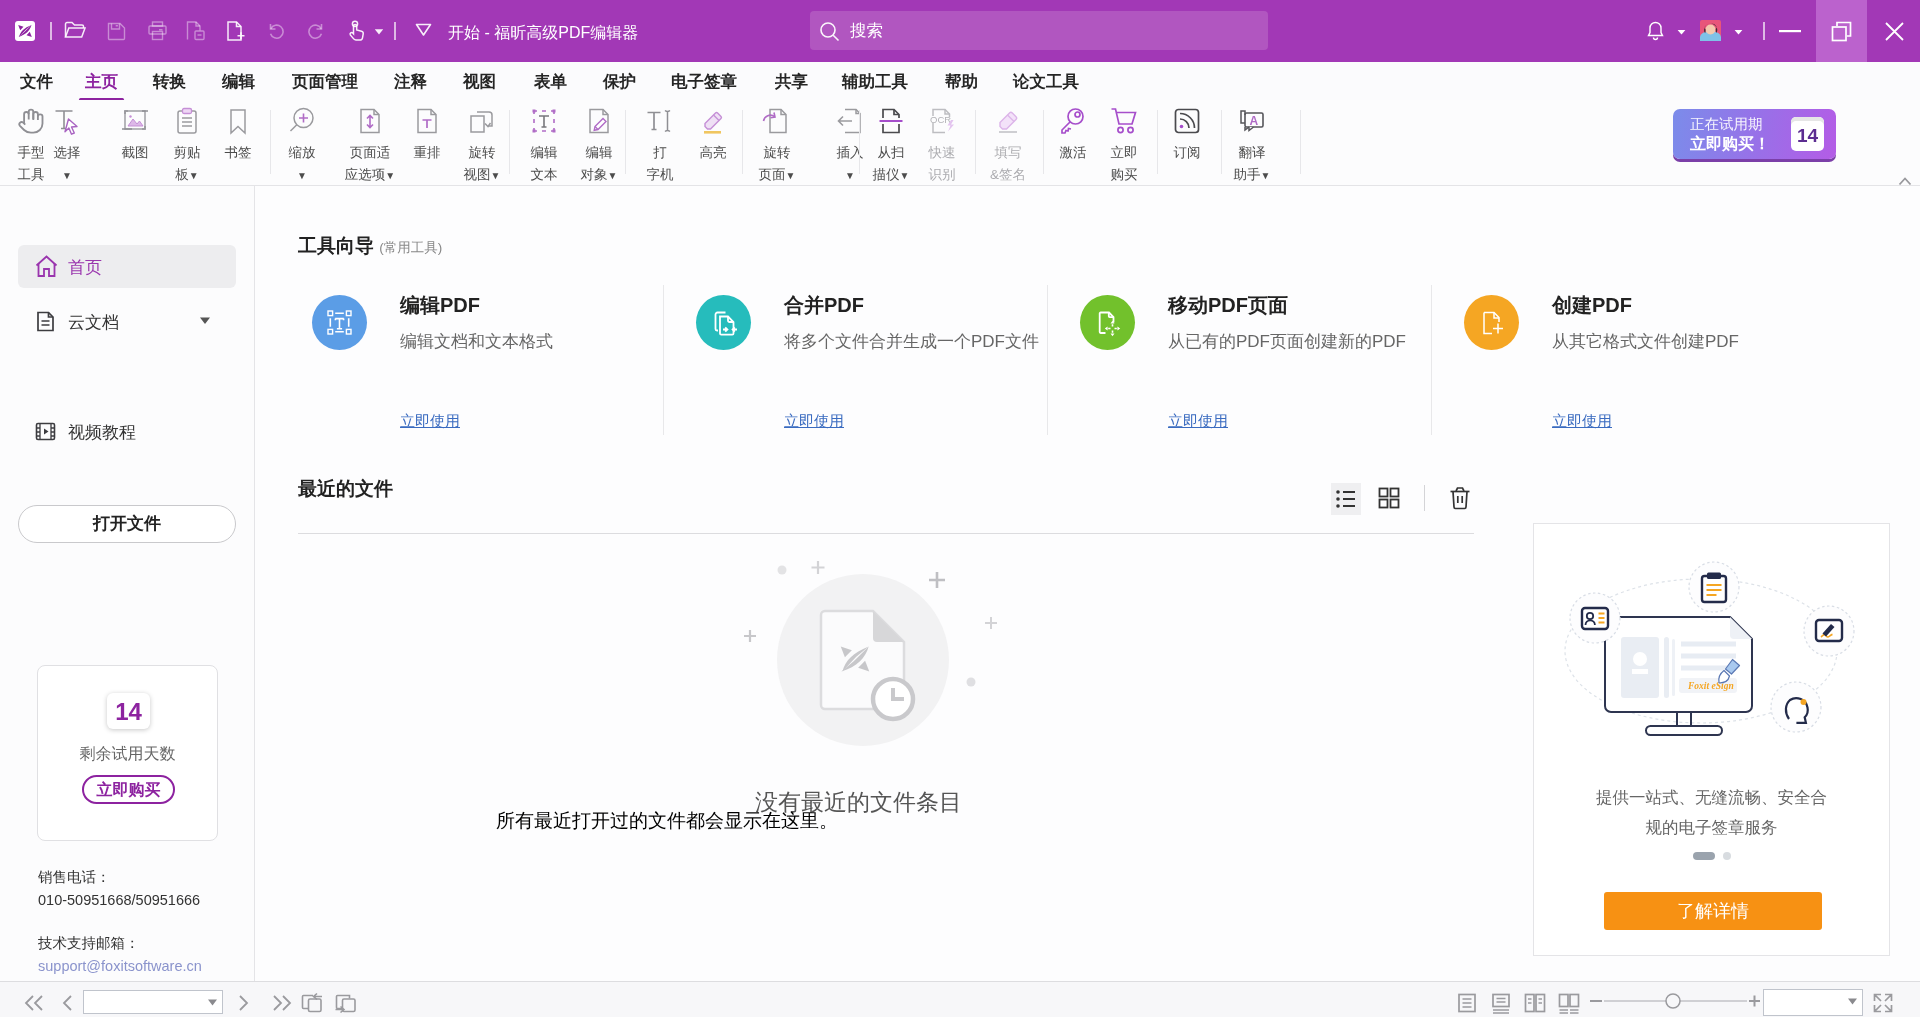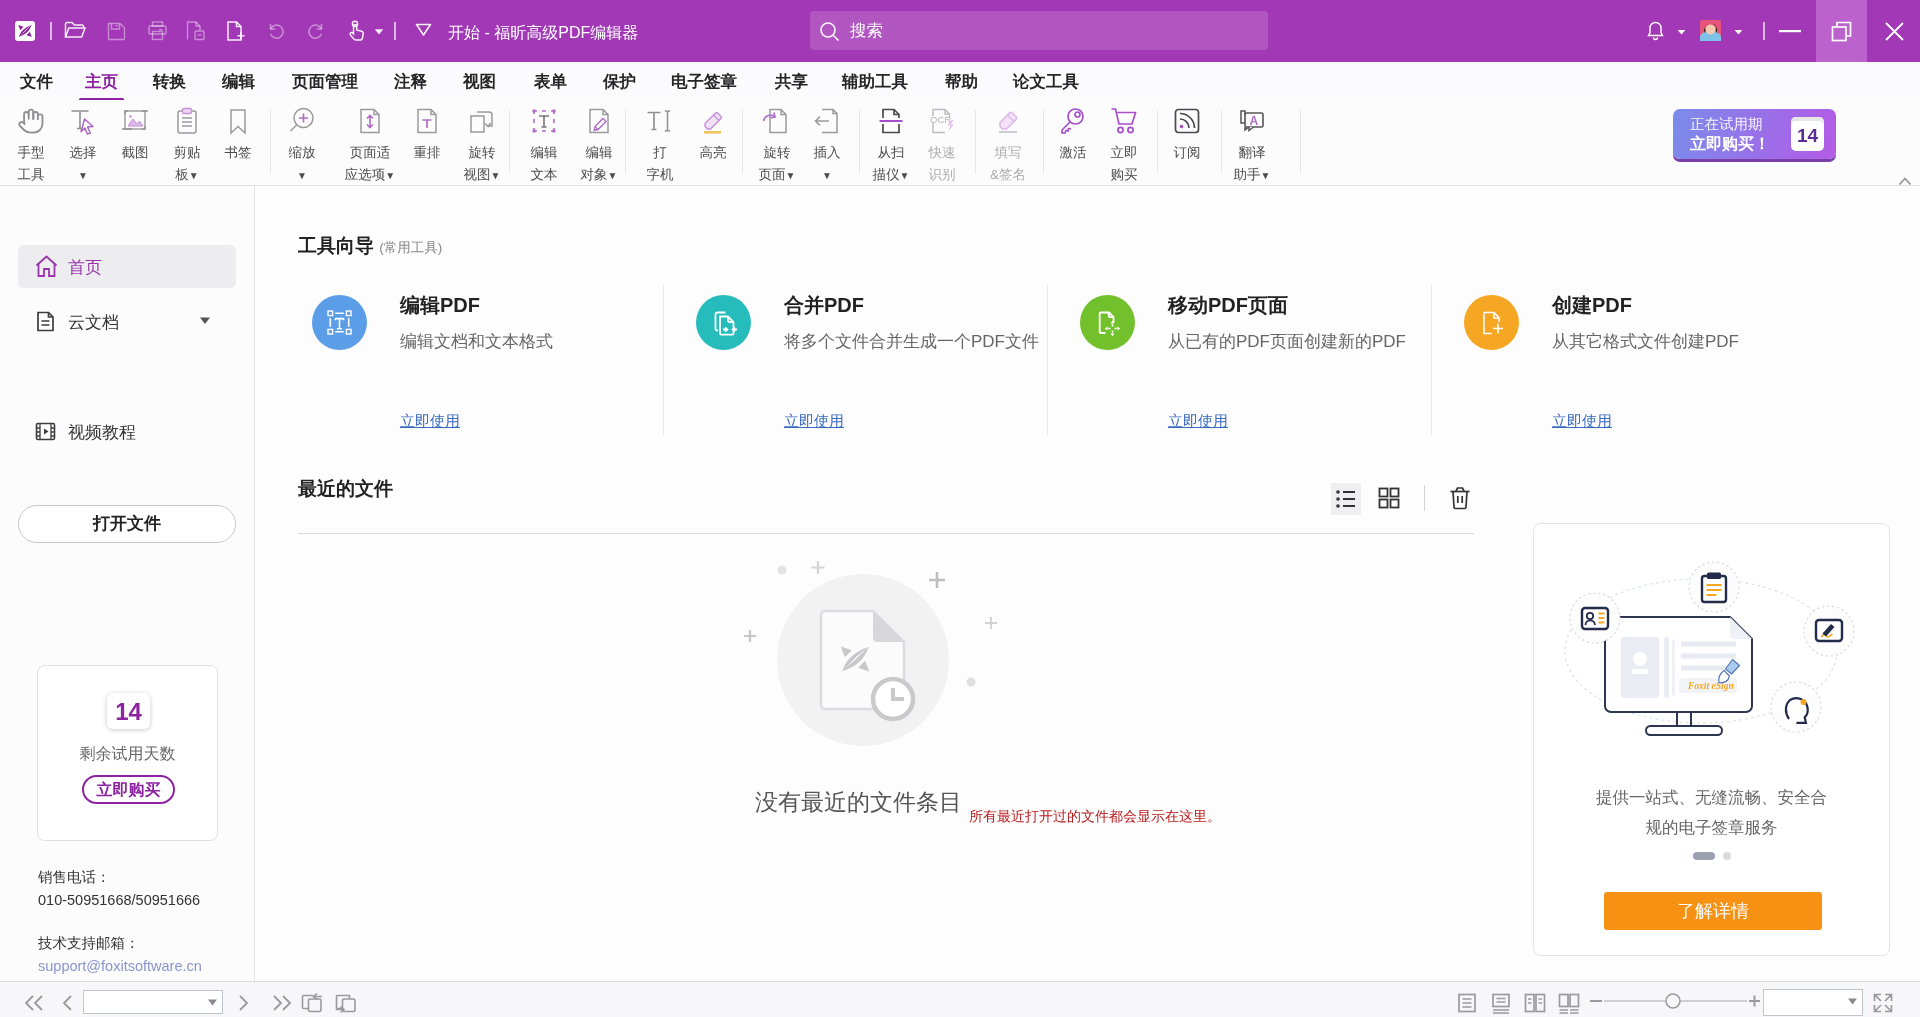--- a/index.html
+++ b/index.html
@@ -54,24 +54,24 @@
 .tcircle { position:absolute; left:0; top:3px; width:55px; height:55px; border-radius:50%; }
 .tcircle svg { margin:13px auto 0; }
 .tcard h3 { position:absolute; left:88px; top:0px; font-size:20px; color:#222; font-weight:bold; white-space:nowrap; }
 .tcard p { position:absolute; left:88px; top:38px; font-size:17px; color:#666; white-space:nowrap; }
 .tcard a { position:absolute; left:88px; top:120px; font-size:15px; color:#3a6bc0; text-decoration:underline; }
 .csep { position:absolute; top:99px; width:1px; height:150px; background:#e8e8ea; }
 #recenthead { position:absolute; left:42px; top:290px; font-size:19px; font-weight:bold; color:#222; }
 .viewic { position:absolute; }
 #recentline { position:absolute; left:42px; top:347px; width:1176px; height:1px; background:#dcdcdf; }
 #emptyt1 { position:absolute; left:240px; top:578px; width:725px; text-align:center; font-size:23px; color:#555;margin-top:23px; }
-#emptyt2 { position:absolute; left:240px; top:622px; width:725px; text-align:right; font-size:14px; color:#b91c1c; }
-
-
-#adcard { position:absolute; left:1277px; top:337px; width:357px; height:433px; border:1px solid #e4e4e7; border-radius:8px; background:#fff; }
+#emptyt2 { position:absolute; left:240px; top:622px; width:725px; text-align:left; font-size:19px; color:#000000; }
+
+
+#adcard { position:absolute; left:1277px; top:337px; width:357px; height:433px; border:1px solid #e4e4e7; border-radius:0; background:#fff; }
 #adtext { position:absolute; left:0; top:258px; width:100%; text-align:center; font-size:16.5px; color:#666; line-height:30px; }
 #addots { position:absolute; left:0; top:328px; width:100%; text-align:center; }
 #adbtn { position:absolute; left:70px; top:368px; width:218px; height:38px; background:#f79113; border-radius:3px; color:#fff; font-size:18px; text-align:center; line-height:38px; }
 
 
 #statusbar { position:absolute; left:0; top:981px; width:1920px; height:36px; background:#f7f7f9; border-top:1px solid #dddde0; }
 #pagebox { position:absolute; left:83px; top:8px; width:140px; height:24px; background:#fff; border:1px solid #c0c4cc; }
 #pagebox svg, #zoombox svg { position:absolute; right:4px; top:7px; }
 #zoombox { position:absolute; left:1763px; top:7px; width:100px; height:27px; background:#fff; border:1px solid #c0c4cc; }
 .sbi { position:absolute; }
@@ -207,21 +207,21 @@
     <svg width="30" height="30" viewBox="0 0 30 30" fill="none" stroke="#8f8f94" stroke-width="1.6">
         <g transform="translate(1.2,1.4) scale(1.15)">
           <path d="M18 11V6a2 2 0 0 0-4 0v5"></path>
           <path d="M14 10V4a2 2 0 0 0-4 0v2"></path>
           <path d="M10 10.5V6a2 2 0 0 0-4 0v8"></path>
           <path d="M18 8a2 2 0 1 1 4 0v6a8 8 0 0 1-8 8h-2c-2.8 0-4.5-.86-5.99-2.34l-3.6-3.6a2 2 0 0 1 2.83-2.82L7 15"></path>
         </g>
       </svg>
     手型<br>工具
   </div>
-  <div class="rbtn" style="left:51px;">
+  <div class="rbtn" style="left:35px;">
     <svg width="30" height="30" viewBox="0 0 30 30" fill="none">
         <path d="M3.5 5 h17 M12 5 v17.5 M9 22.5 h6" stroke="#8f8f94" stroke-width="1.6"></path>
         <path d="M16.5 13 l8.5 7.5 -5.5 0.5 2.8 6 -2.8 1.2 -2.6 -6.2 -3.9 3.7 Z" fill="#fff" stroke="#a964c2" stroke-width="1.4" stroke-linejoin="round"></path>
       </svg>
     选择<br><span style="font-size:10px;">▼</span>
   </div>
   <div class="rbtn" style="left:103px;">
     <svg width="30" height="30" viewBox="0 0 30 30" fill="none">
         <path d="M5 8 V5 h3 M25 20 v3 h-3" stroke="#8f8f94" stroke-width="1.6"></path>
         <rect x="5" y="5" width="20" height="18" stroke="#9a9a9e" stroke-width="1.4"></rect>
@@ -322,21 +322,21 @@
 
   <div class="rbtn" style="left:745px;">
     <svg width="30" height="30" viewBox="0 0 30 30" fill="none">
         <path d="M8 3.5 h11 l5 5 V26.5 H8 Z" stroke="#9a9a9e" stroke-width="1.5"></path>
         <path d="M19 3.5 v5 h5" stroke="#9a9a9e" stroke-width="1.5"></path>
         <path d="M1.5 15 a7 7 0 0 1 11 -4.5" stroke="#b06cc6" stroke-width="1.6"></path>
         <path d="M12 6.5 l1 4.5 -4.5 0.8" stroke="#b06cc6" stroke-width="1.6"></path>
       </svg>
     旋转<br>页面<span style="font-size:10px;">▼</span>
   </div>
-  <div class="rbtn" style="left:795px;">
+  <div class="rbtn" style="left:818px;">
     <svg width="30" height="30" viewBox="0 0 30 30" fill="none">
         <path d="M10 3.5 h11 l4 4 V26.5 H10" stroke="#9a9a9e" stroke-width="1.5"></path>
         <path d="M21 3.5 v4 h4" stroke="#9a9a9e" stroke-width="1.5"></path>
         <path d="M17 15 H4 M8 10.5 L3.5 15 L8 19.5" stroke="#9a9a9e" stroke-width="1.6"></path>
       </svg>
     插入<br><span style="font-size:10px;">▼</span>
   </div>
   <div class="rsep" style="left:859px;"></div>
 
   <div class="rbtn" style="left:859px;">

